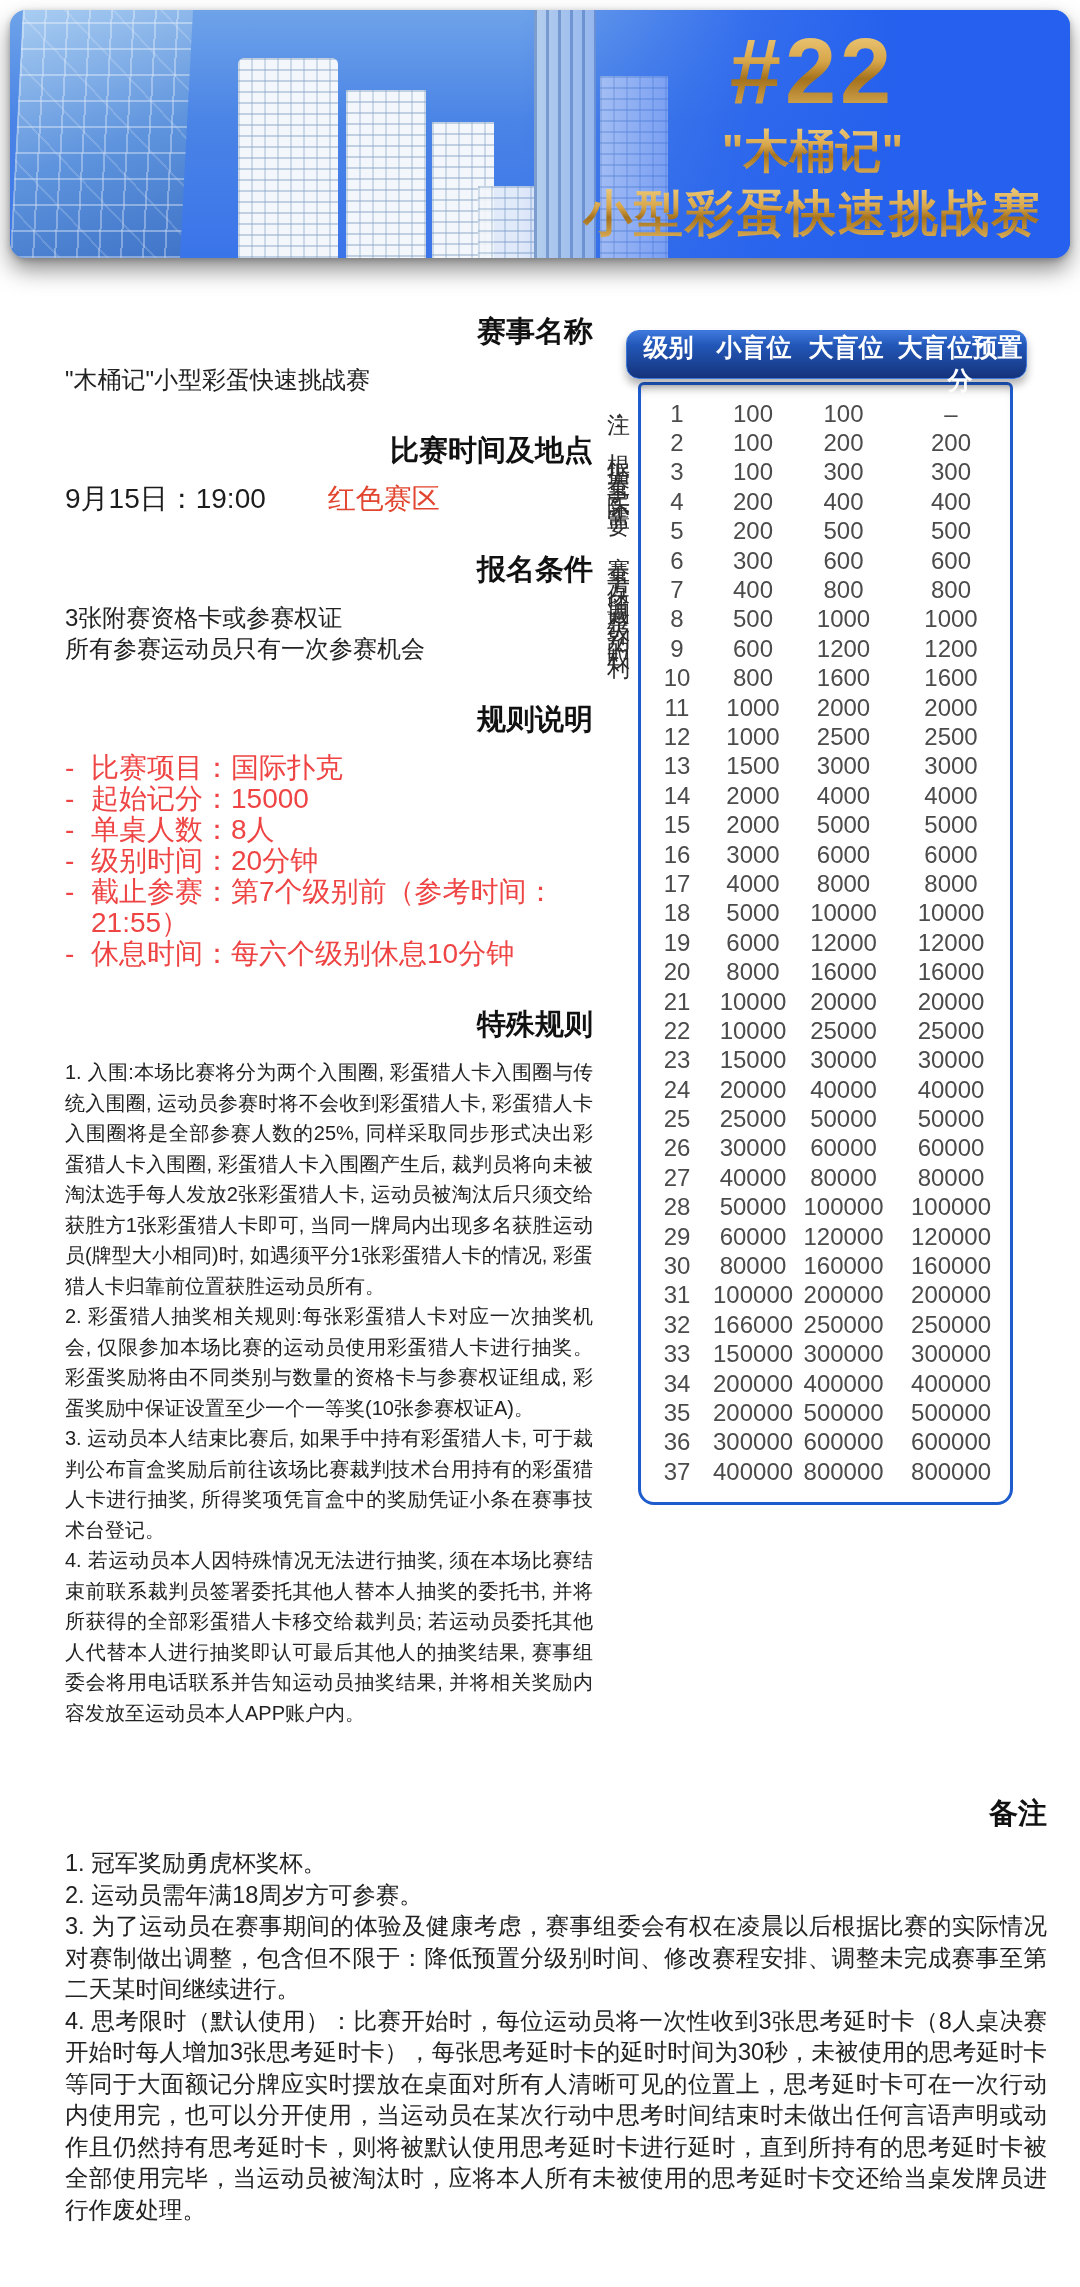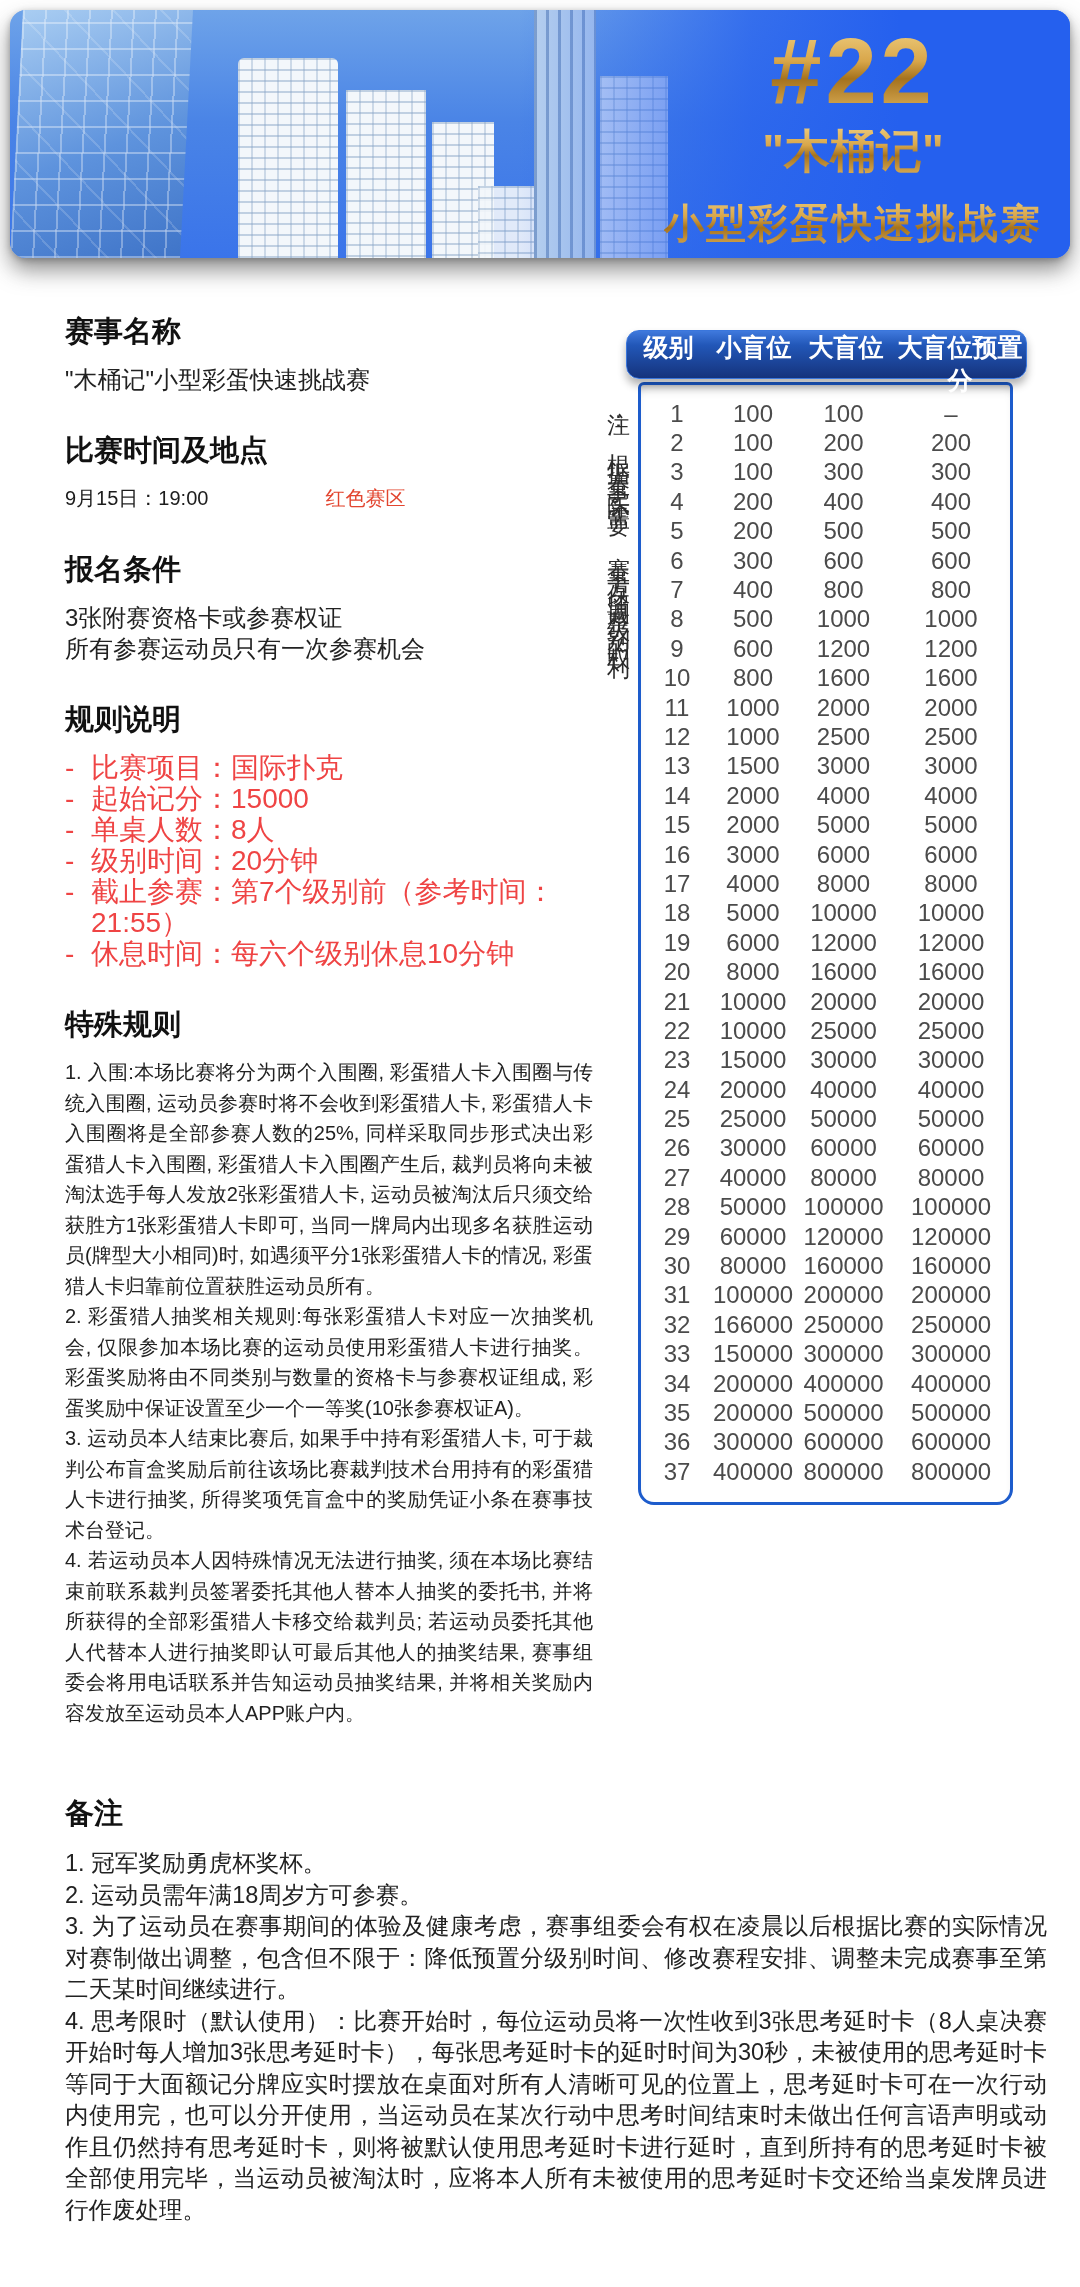--- a/index.html
+++ b/index.html
@@ -30,29 +30,29 @@
   .t5{left:524px;width:62px;height:248px;background:#bcd4ee;
       background-image:repeating-linear-gradient(90deg,rgba(70,110,170,.5) 0 3px,transparent 3px 12px);}
   .t6{left:590px;width:68px;height:182px;opacity:.8;}
   .blue-fade{position:absolute;inset:0;
       background:linear-gradient(90deg,rgba(37,96,238,0) 48%,rgba(37,96,238,.78) 70%,#2560ee 84%);}
   .banner-text{position:absolute;top:12px;right:28px;text-align:center;}
   .gold{background:linear-gradient(180deg,#f2d488 0%,#d8a64a 40%,#a5721d 58%,#e7bc65 100%);
         -webkit-background-clip:text;background-clip:text;color:transparent;font-weight:800;}
   .event-number{font-size:92px;line-height:98px;letter-spacing:4px;}
   .event-title-quote{font-size:46px;line-height:58px;margin-top:2px;}
-  .event-title-main{font-size:40px;line-height:62px;letter-spacing:2px;margin-top:12px;}
+  .event-title-main{font-size:49px;line-height:62px;letter-spacing:2px;margin-top:2px;}
 
   
   .main{position:relative;padding:54px 65px 0;}
   .left-col{width:528px;}
-  h2{font-size:29px;font-weight:700;color:#111;margin:0 0 12px;}
+  h2{font-size:29px;font-weight:700;color:#111;margin:0 0 12px;text-align:right;}
   .sec{margin-bottom:36px;}
   .plain{font-size:24px;line-height:31px;color:#222;}
-  .time-row{position:relative;font-size:20px;line-height:31px;}
+  .time-row{position:relative;font-size:28px;line-height:31px;}
   .time-val{display:inline-block;width:255px;}
   .venue{color:#e2452f;}
   .rule-item{font-size:28px;line-height:31px;color:#ef4444;display:flex;}
   .rule-item::before{content:"-";flex:0 0 26px;}
   .sp{margin:0;font-size:20px;line-height:30.5px;color:#222;text-align:justify;}
 
   
   .table-area{position:absolute;top:72px;left:600px;width:440px;}
   .vertical-note{position:absolute;left:4px;top:64px;writing-mode:vertical-rl;text-orientation:upright;
       font-size:23px;letter-spacing:9px;color:#2b2b2b;}

